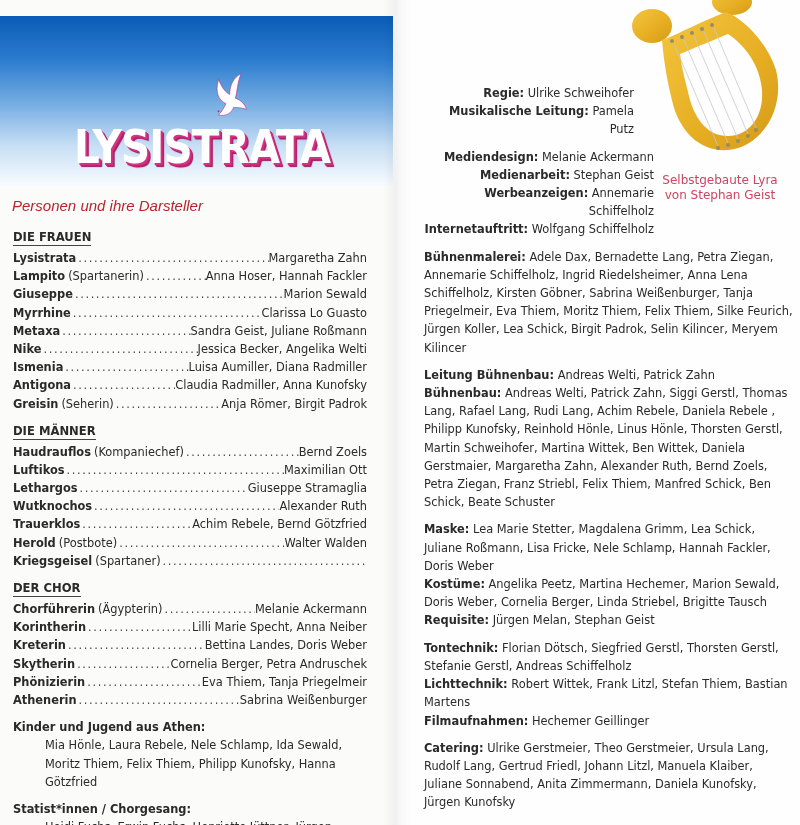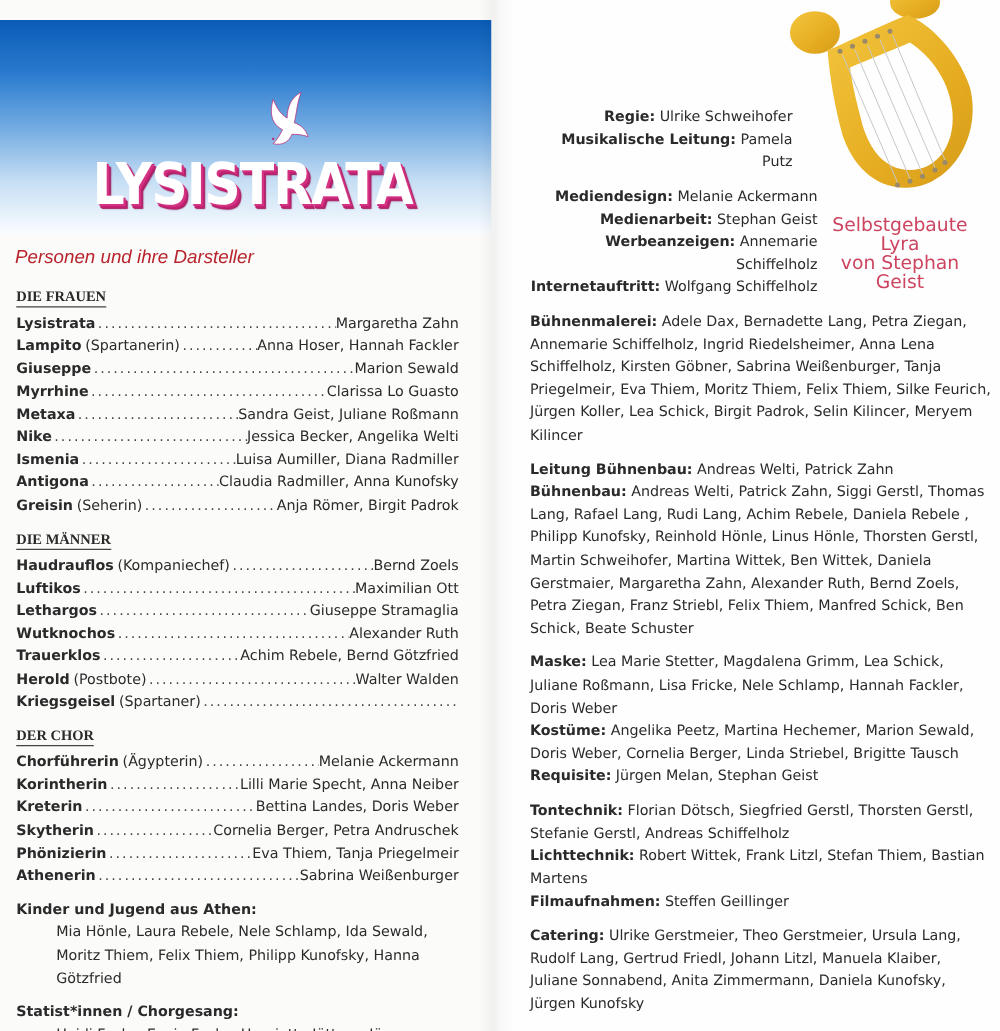--- a/index.html
+++ b/index.html
@@ -57,21 +57,20 @@
     font-size: 11.4px; line-height: 18.2px;
     color: #2a2a2a;
   }
   .group-title {
     font-weight: bold;
     font-size: 11.6px;
     display: inline-block;
     border-bottom: 1.5px solid #444;
     line-height: 15px;
     margin-bottom: 3px;
-    font-family: Liberation Serif, serif;
   }
   .cast-row {
     display: flex; white-space: nowrap; overflow: hidden;
     height: 18.2px;
   }
   .cast-row .role { font-weight: bold; flex: 0 0 auto; }
   .cast-row .sub { font-weight: normal; flex: 0 0 auto; margin-left: 3px; }
   .cast-row .dots {
     flex: 1 1 auto; overflow: hidden; white-space: nowrap; color: #444;
     letter-spacing: 1.6px; padding: 0 2px;
@@ -94,21 +93,21 @@
   .credit-block { margin-bottom: 9px; }
   .credit { display: block; }
   .credit .label { font-weight: bold; }
   .credit-block.narrow { width: 210px; text-align: right; }
 
   .lyre {
     position: absolute; left: 630px; top: 0; width: 160px; height: 158px;
   }
   .caption {
     position: absolute; left: 655px; top: 173px; width: 130px;
-    text-align: center; font-size: 15px; line-height: 15px;
+    text-align: center; font-size: 12px; line-height: 15px;
     color: #cc4460;
   }
 </style>
 </head>
 <body>
 
 <div class="page-left"></div>
 <div class="page-right"></div>
 
 <div class="banner">
@@ -329,21 +328,21 @@
     <span class="credit"><span class="label">Bühnenbau:</span><span> Andreas Welti, Patrick Zahn, Siggi Gerstl, Thomas Lang, Rafael Lang, Rudi Lang, Achim Rebele, Daniela Rebele , Philipp Kunofsky, Reinhold Hönle, Linus Hönle, Thorsten Gerstl, Martin Schweihofer, Martina Wittek, Ben Wittek, Daniela Gerstmaier, Margaretha Zahn, Alexander Ruth, Bernd Zoels, Petra Ziegan, Franz Striebl, Felix Thiem, Manfred Schick, Ben Schick, Beate Schuster</span></span>
   </div>
   <div class="credit-block">
     <span class="credit"><span class="label">Maske:</span><span> Lea Marie Stetter, Magdalena Grimm, Lea Schick, Juliane Roßmann, Lisa Fricke, Nele Schlamp, Hannah Fackler, Doris Weber</span></span>
     <span class="credit"><span class="label">Kostüme:</span><span> Angelika Peetz, Martina Hechemer, Marion Sewald, Doris Weber, Cornelia Berger, Linda Striebel, Brigitte Tausch</span></span>
     <span class="credit"><span class="label">Requisite:</span><span> Jürgen Melan, Stephan Geist</span></span>
   </div>
   <div class="credit-block">
     <span class="credit"><span class="label">Tontechnik:</span><span> Florian Dötsch, Siegfried Gerstl, Thorsten Gerstl, Stefanie Gerstl, Andreas Schiffelholz</span></span>
     <span class="credit"><span class="label">Lichttechnik:</span><span> Robert Wittek, Frank Litzl, Stefan Thiem, Bastian Martens</span></span>
-    <span class="credit"><span class="label">Filmaufnahmen:</span><span> Steffen Geillinger</span></span>
+    <span class="credit"><span class="label">Filmaufnahmen:</span><span> Hechemer Geillinger</span></span>
   </div>
   <div class="credit-block">
     <span class="credit"><span class="label">Catering:</span><span> Ulrike Gerstmeier, Theo Gerstmeier, Ursula Lang, Rudolf Lang, Gertrud Friedl, Johann Litzl, Manuela Klaiber, Juliane Sonnabend, Anita Zimmermann, Daniela Kunofsky, Jürgen Kunofsky</span></span>
 
   </div>
 
 </div>
 
 <div class="gutter"></div>
 

